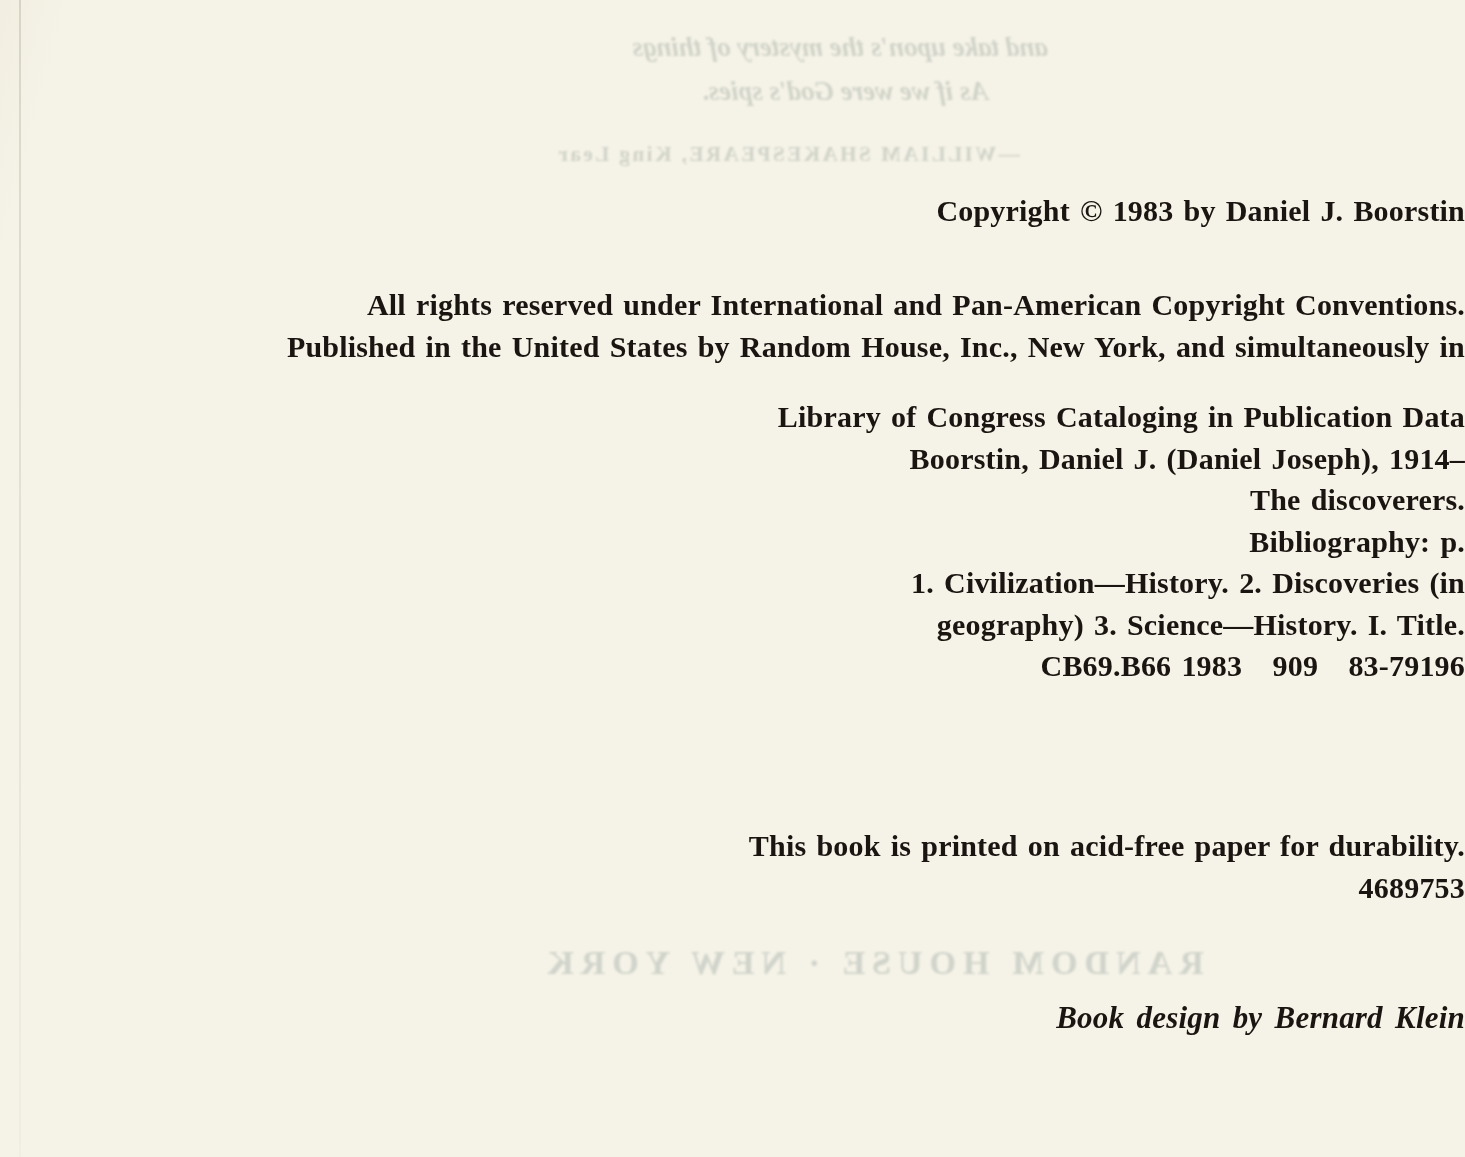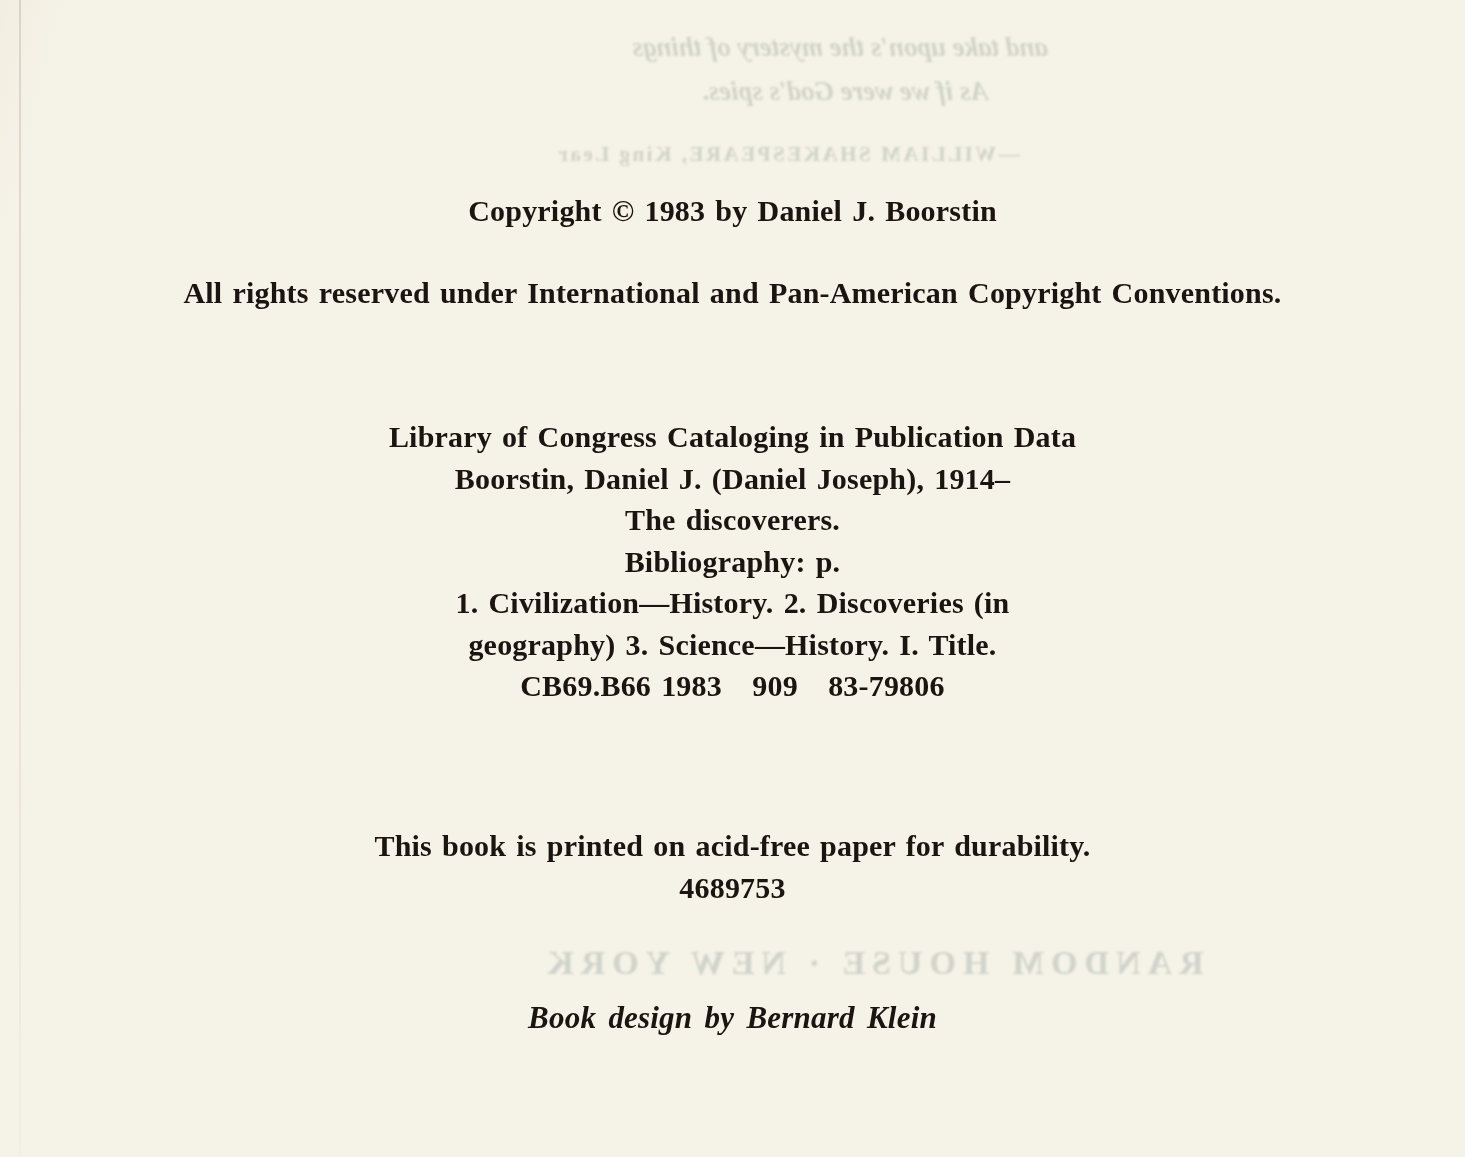--- a/index.html
+++ b/index.html
@@ -28,32 +28,32 @@
     left: 19px;
     top: 0;
     width: 2px;
     height: 100%;
     background: linear-gradient(to bottom, rgba(185,180,162,0.45), rgba(185,180,162,0.08));
   }
   .block {
     position: absolute;
     left: 0;
     width: 100%;
-    text-align: center;
+    text-align: right;
   }
   .line {
     line-height: 41.5px;
     font-size: 30px;
     word-spacing: 0.08em;
     white-space: pre-wrap;
     letter-spacing: 0.2px;
   }
   .copyright-block   { top: 190px; }
-  .rights-block      { top: 272px; }
-  .cip-block         { top: 416px; }
+  .rights-block      { top: 284px; }
+  .cip-block         { top: 396px; }
   .printing-block    { top: 813px; margin-top: 12px; }
   .design-block      { top: 997px; font-family: Liberation Serif, serif; }
   .design-block .line {
     font-style: italic;
     font-size: 31px;
     word-spacing: 0.14em;
   }
   
   .ghost {
     position: absolute;
@@ -87,30 +87,31 @@
   <div class="ghost ghost-ep2">As if we were God's spies.</div>
   <div class="ghost ghost-ep3">—WILLIAM SHAKESPEARE, King Lear</div>
   <div class="ghost ghost-imprint">RANDOM HOUSE · NEW YORK</div>
 
   <div class="block copyright-block">
     <div class="line">Copyright © 1983 by Daniel J. Boorstin</div>
   </div>
 
   <div class="block rights-block">
     <div class="line">All rights reserved under International and Pan-American Copyright Conventions.</div>
+    <div class="line">Published in the United States by Random House, Inc., New York, and simultaneously in</div>
   </div>
 
   <div class="block cip-block">
     <div class="line">Library of Congress Cataloging in Publication Data</div>
     <div class="line">Boorstin, Daniel J. (Daniel Joseph), 1914–</div>
     <div class="line">The discoverers.</div>
     <div class="line">Bibliography: p.</div>
     <div class="line">1. Civilization—History. 2. Discoveries (in</div>
     <div class="line">geography) 3. Science—History. I. Title.</div>
-    <div class="line">CB69.B66 1983   909   83-79806</div>
+    <div class="line">CB69.B66 1983   909   83-79196</div>
   </div>
 
   <div class="block printing-block">
     <div class="line">This book is printed on acid-free paper for durability.</div>
     <div class="line">4689753</div>
   </div>
 
   <div class="block design-block">
     <div class="line">Book design by Bernard Klein</div>
   </div>

